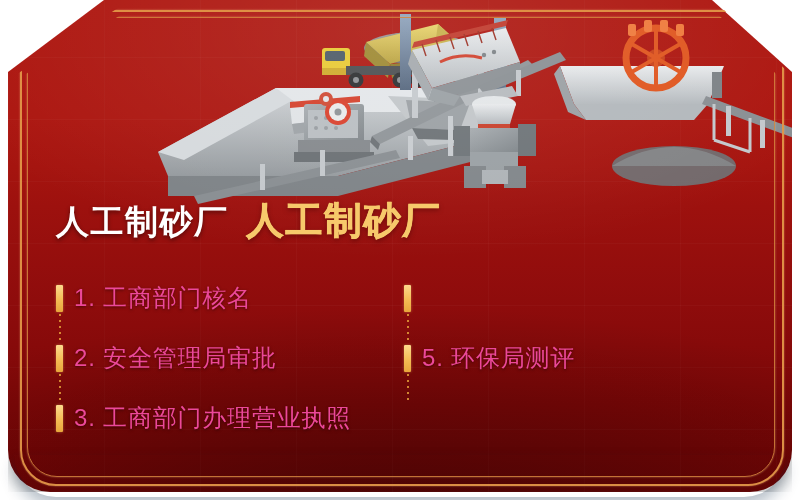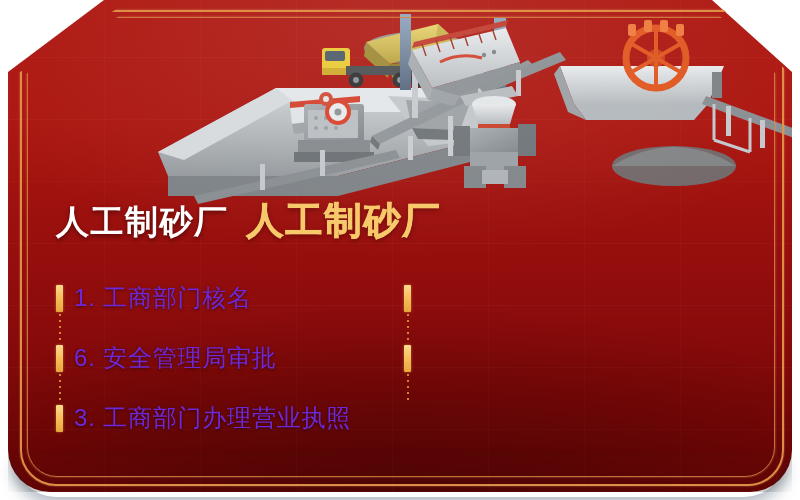--- a/index.html
+++ b/index.html
@@ -79,21 +79,21 @@
   .item{position:relative;display:flex;align-items:center;padding-left:18px;}
   .bar{position:absolute;left:0px;top:17px;width:7px;height:27px;
        background:linear-gradient(180deg,#fcd98d 0%, #f5bc55 55%, #e8a63c 100%);
        border-radius:1px;box-shadow:0 0 3px rgba(255,200,120,.45);}
   
   .item.dots::after{
     content:"";position:absolute;left:2.5px;top:46px;width:2px;height:28px;
     background-image:linear-gradient(180deg,#e8a63c 0 2px, rgba(0,0,0,0) 2px 6px);
     background-size:2px 6px;background-repeat:repeat-y;opacity:.8;
   }
-  .txt{color:#6d28d9;font-size:24px;letter-spacing:.8px;white-space:nowrap;
+  .txt{color:#ec4899;font-size:24px;letter-spacing:.8px;white-space:nowrap;
        text-shadow:0 1px 3px rgba(0,0,0,.5);}
 </style>
 </head>
 <body>
 
 <div id="stage">
 
   <div class="plate">
     <div class="grid"></div>
 
@@ -311,24 +311,25 @@
     <div class="item dots">
       <span class="bar"></span>
       <span class="txt">1. 工商部门核名</span>
     </div>
     <div class="item dots">
       <span class="bar"></span>
     </div>
 
     <div class="item dots">
       <span class="bar"></span>
-      <span class="txt">6. 安全管理局审批</span>
+      <span class="txt">2. 安全管理局审批</span>
     </div>
     <div class="item dots">
       <span class="bar"></span>
+      <span class="txt">5. 环保局测评</span>
     </div>
 
     <div class="item">
       <span class="bar"></span>
       <span class="txt">3. 工商部门办理营业执照</span>
     </div>
 
   </div>
 
 </div>

